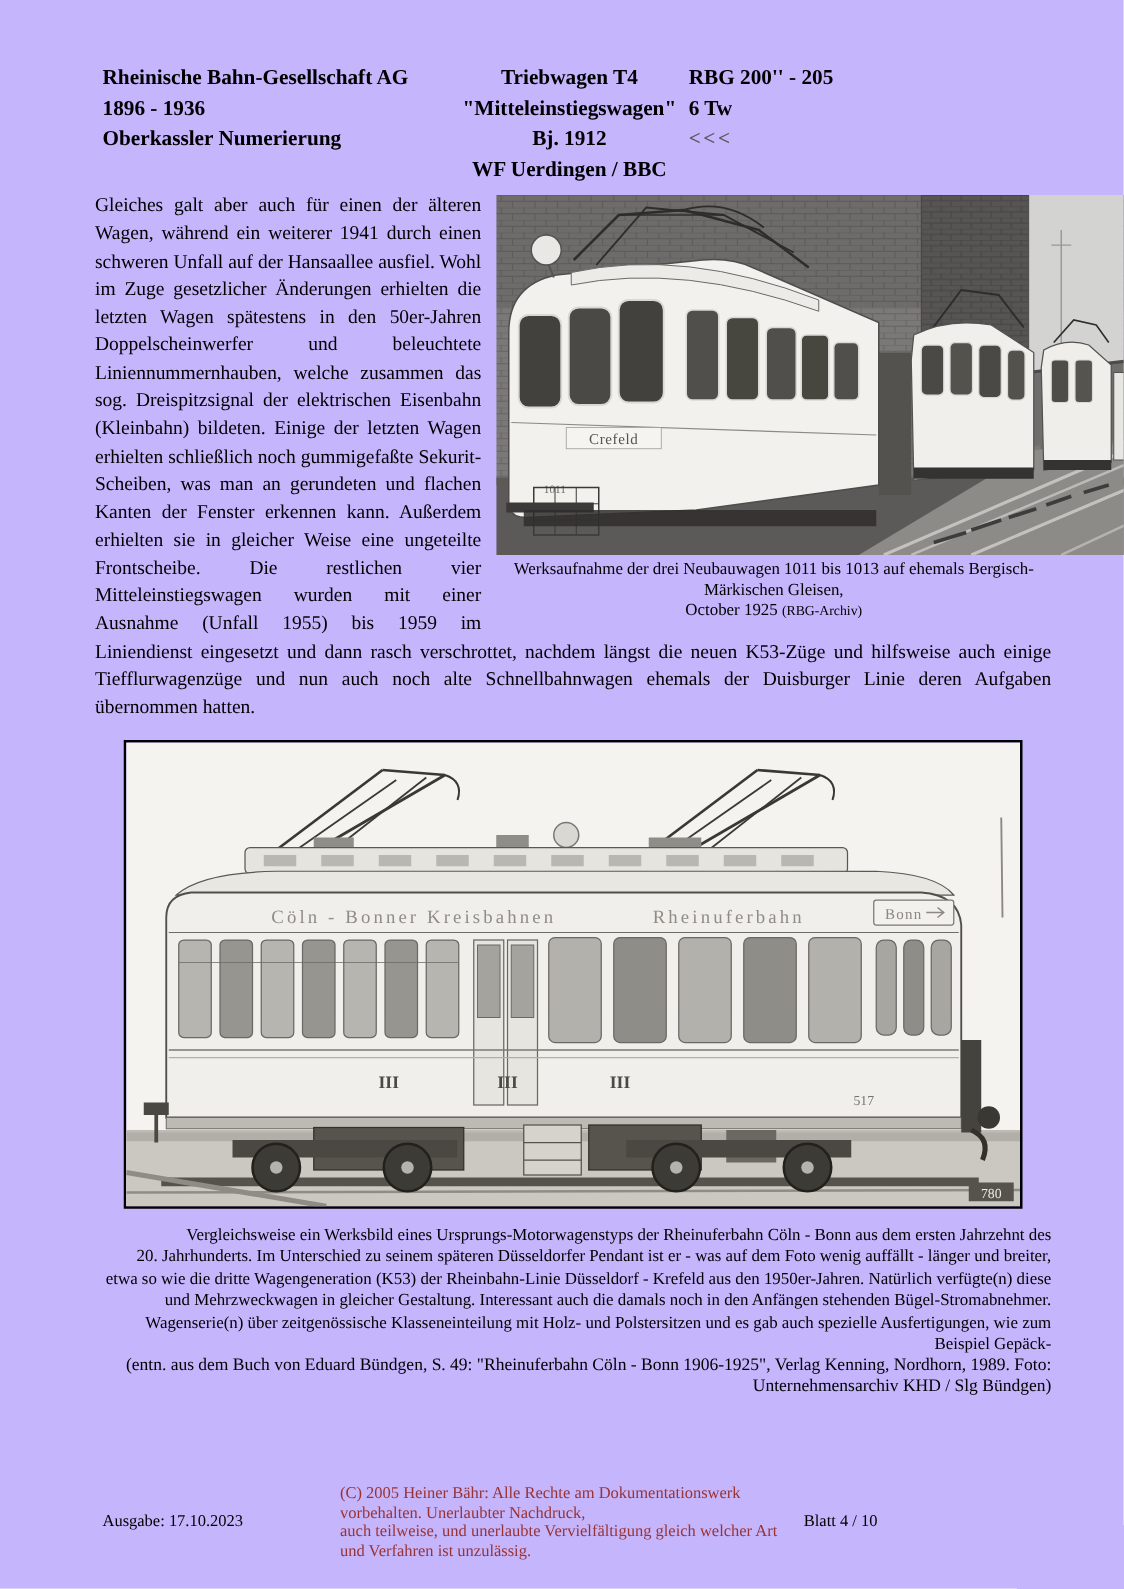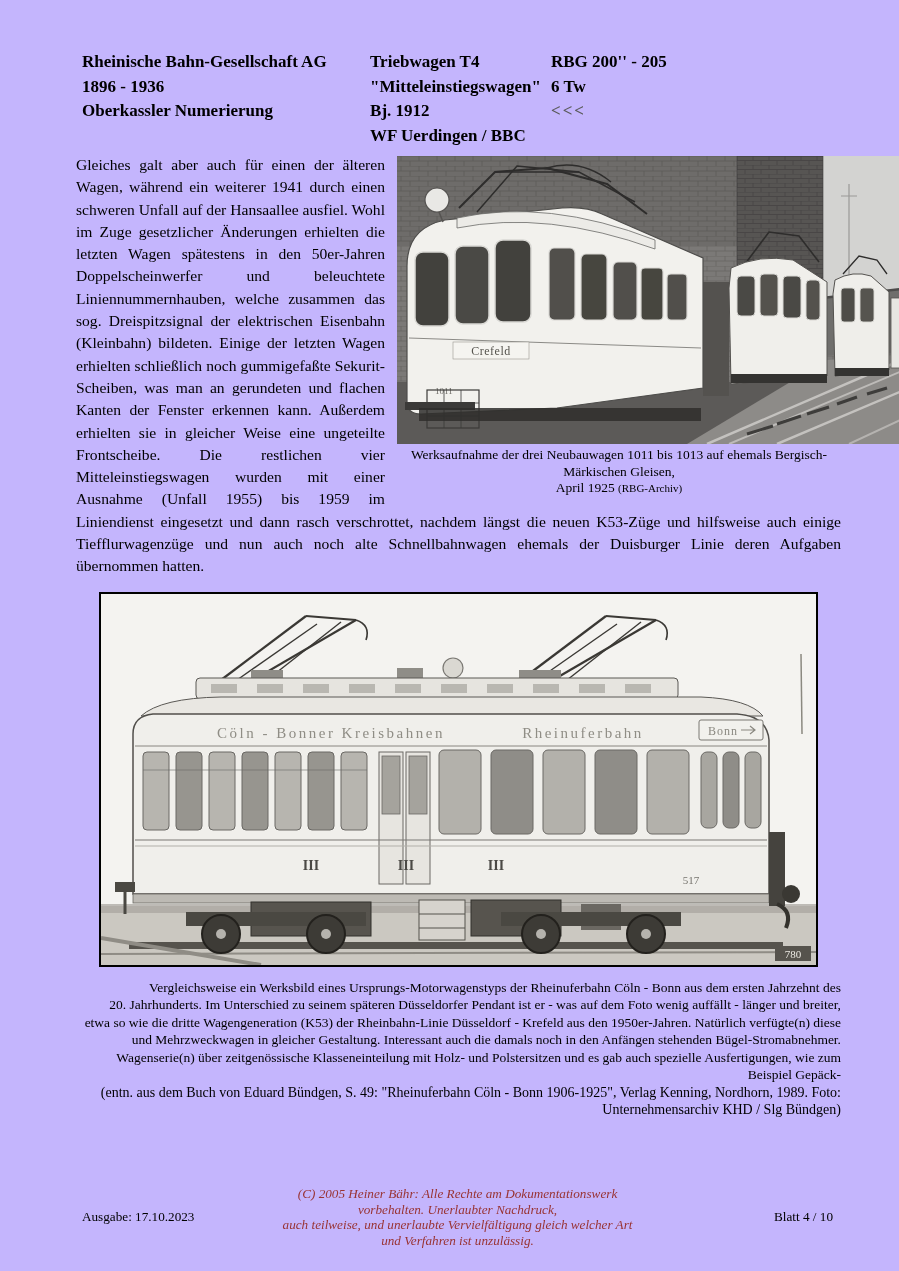--- a/index.html
+++ b/index.html
@@ -7,21 +7,21 @@
     position:relative; width:899px; height:1271px; background:#c4b5fd;
     font-family:"Liberation Serif","DejaVu Serif",serif; color:#000;
     overflow:hidden;
   }
   
   .header {
     display:grid; grid-template-columns:1fr auto 1fr;
     padding:50px 70px 0 82px;
     font-weight:bold; font-size:17px; line-height:24.5px;
   }
-  .header .hc { padding:0 10px; }
+  .header .hc { text-align:center; padding:0 10px; }
   .header .hr { text-align:left; }
   .chevrons { color:#5a5a5a; letter-spacing:2px; }
   
   .main { padding:6px 58px 0 76px; }
   .fig1 { float:right; width:444px; margin:2px 0 2px 12px; }
   .fig1 svg { display:block; width:512px; height:288px; }
   .fig1 figcaption { text-align:center; font-size:13.5px; line-height:16.5px; margin-top:3px; }
   .credit-small { font-size:11px; }
   .bodytext { font-size:15.6px; line-height:22.3px; text-align:justify; margin:0; }
   
@@ -29,22 +29,22 @@
   .fig2frame { border:2px solid #000; line-height:0;text-decoration:underline; }
   .fig2frame svg { display:block; width:715px; height:371px; }
   .caption2 { text-align:right; font-size:13.5px; line-height:17.5px; margin-top:12px; }
   .caption2 .credit { font-size:14px; }
   
   .footer {
     position:absolute; top:1186px; left:0; right:0;
     display:grid; grid-template-columns:190px 1fr 190px;
     padding:0 66px 0 82px; font-size:13.2px; align-items:center;
   }
-  .footer .fc { text-align:center; line-height:15.5px; color:#993333;font-style:italic; }
-  .footer .fr { text-align:right; }
+  .footer .fc { line-height:15.5px; color:#993333; }
+  .footer .fr { text-align:left; }
   .svgtext { font-family:"Liberation Serif","DejaVu Serif",serif; }
 </style>
 </head>
 <body>
 
 <div class="page">
 
   <div class="header">
     <div class="hl">
       <div>Rheinische Bahn-Gesellschaft AG</div>
@@ -135,21 +135,21 @@
         <path d="M436,138 L438,124 Q456,114 474,120 L492,136 L492,214 L438,220 Z" fill="#efeeea" stroke="#54524f" stroke-width="1"></path>
         <rect x="444" y="132" width="14" height="34" rx="3" fill="#4e4d48" stroke="#d9d8d4" stroke-width="0.9"></rect>
         <rect x="463" y="132" width="14" height="34" rx="3" fill="#56544f" stroke="#d9d8d4" stroke-width="0.9"></rect>
         <rect x="438" y="212" width="54" height="8" fill="#343331"></rect>
         <polyline points="446,118 462,100 480,104 490,118" fill="none" stroke="#2e2d2c" stroke-width="1.3"></polyline>
         <rect x="494" y="142" width="18" height="70" fill="#e7e6e2" stroke="#54524f" stroke-width="0.8"></rect>
       </svg>
       <figcaption>
         <div>Werksaufnahme der drei Neubauwagen 1011 bis 1013 auf ehemals Bergisch-Märkischen Gleisen,</div>
         <div>
-          <span>April 1925</span>
+          <span>October 1925</span>
           <span class="credit-small">(RBG-Archiv)</span>
         </div>
       </figcaption>
     </figure>
 
     <p class="bodytext">Gleiches galt aber auch für einen der älteren Wagen, während ein weiterer 1941 durch einen schweren Unfall auf der Hansaallee ausfiel. Wohl im Zuge gesetzlicher Änderungen erhielten die letzten Wagen spätestens in den 50er-Jahren Doppelscheinwerfer und beleuchtete Liniennummernhauben, welche zusammen das sog. Dreispitzsignal der elektrischen Eisenbahn (Kleinbahn) bildeten. Einige der letzten Wagen erhielten schließlich noch gummigefaßte Sekurit-Scheiben, was man an gerundeten und flachen Kanten der Fenster erkennen kann. Außerdem erhielten sie in gleicher Weise eine ungeteilte Frontscheibe. Die restlichen vier Mitteleinstiegswagen wurden mit einer Ausnahme (Unfall 1955) bis 1959 im Liniendienst eingesetzt und dann rasch verschrottet, nachdem längst die neuen K53-Züge und hilfsweise auch einige Tiefflurwagenzüge und nun auch noch alte Schnellbahnwagen ehemals der Duisburger Linie deren Aufgaben übernommen hatten.</p>
 
     <div class="fig2wrap">
       <div class="fig2frame">
 

